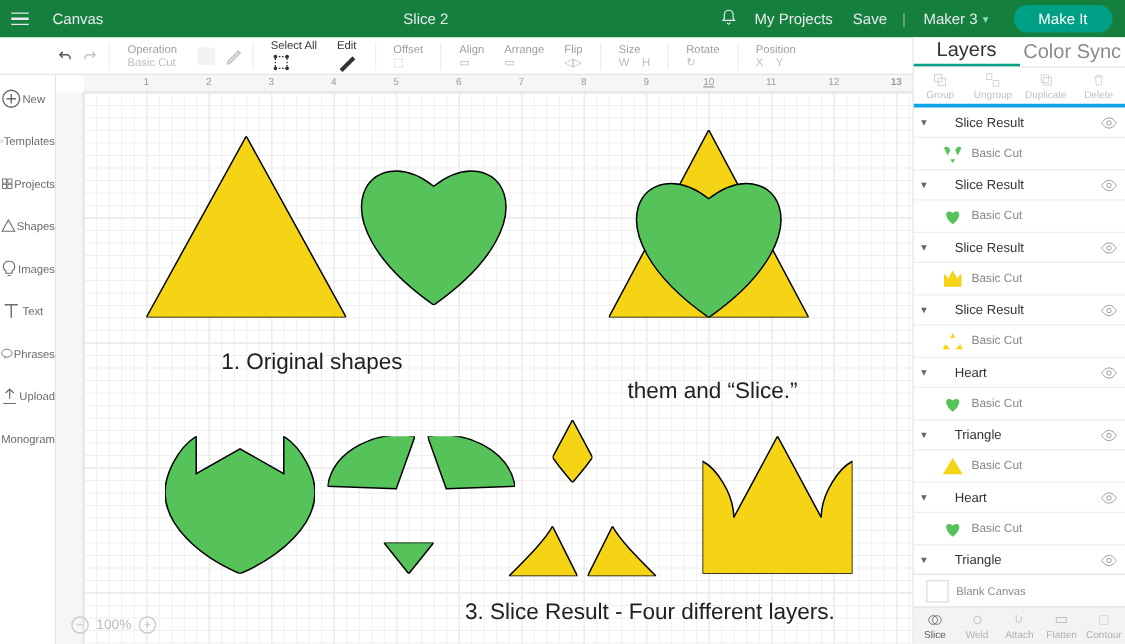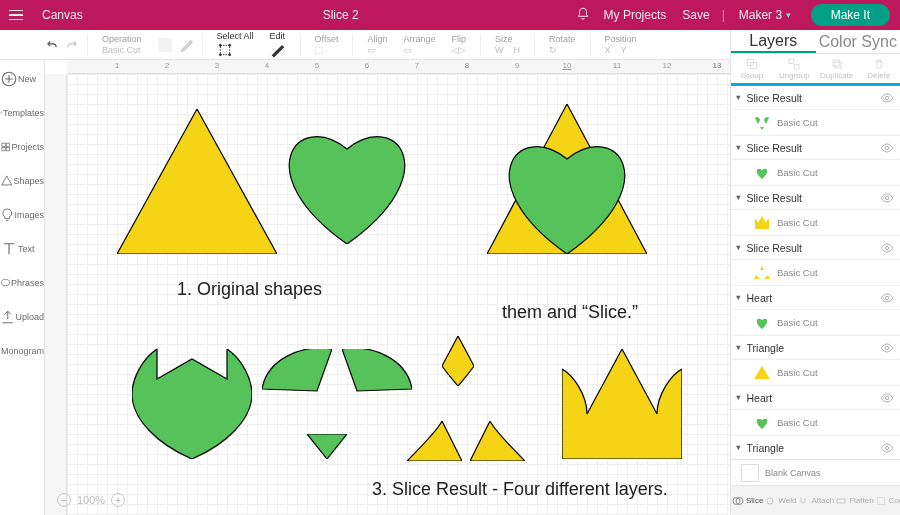--- a/index.html
+++ b/index.html
@@ -1,18 +1,18 @@
 <!DOCTYPE html>
 <html><head>
 <meta charset="utf-8">
 <style>
   *{box-sizing:border-box;margin:0;padding:0;font-family:-apple-system,BlinkMacSystemFont,"Segoe UI",Arial,sans-serif}
   html,body{width:900px;height:515px;overflow:hidden;background:#fff}
   
-  .topbar{height:30px;background:#be185d;color:#e8eaed;display:flex;align-items:center;font-size:12px}
+  .topbar{height:30px;background:#15803d;color:#e8eaed;display:flex;align-items:center;font-size:12px}
   .hamburger{width:32px;display:flex;flex-direction:column;align-items:center;justify-content:center;gap:3px;cursor:pointer}
   .hamburger span{width:14px;height:1.5px;background:#e8eaed}
   .brand{padding:0 10px;font-weight:400}
   .title{flex:0 0 auto;margin-left:230px}
   .tbsp{flex:1}
   .tb-ico{width:26px;text-align:center;font-size:14px;cursor:pointer}
   .tb-link{padding:0 8px;cursor:pointer}
   .tb-pipe{opacity:.5;padding:0 4px}
   .machine{display:flex;align-items:center;gap:4px;padding:0 10px;cursor:pointer}
   .chev-down{font-size:9px;color:#8edcc0}
@@ -47,29 +47,29 @@
 
   
   .rpanel{position:absolute;right:0;top:30px;bottom:0;width:170px;background:#fff;border-left:1px solid #e4e4e4;display:flex;flex-direction:column}
   .rtabs{display:flex;height:24px;border-bottom:1px solid #e4e4e4;font-size:16px}
   .rtab{flex:1;display:flex;align-items:center;justify-content:center;color:#8a8a8a;cursor:pointer}
   .rtab.active{color:#333;border-bottom:2px solid #00a087}
   .ractions{display:flex;height:32px;border-bottom:3px solid #0ea5e9}
   .ract{flex:1;display:flex;flex-direction:column;align-items:center;justify-content:center;font-size:8px;color:#c0c0c0;gap:1px}
   .ract svg{width:14px;height:12px;stroke:#c8c8c8;fill:none;stroke-width:1.2}
   .layers{flex:1;overflow-y:auto}
-  .lhdr{height:24px;display:flex;align-items:center;font-size:10.5px;color:#333;border-bottom:1px solid #eee;padding:0 6px;gap:5px}
+  .lhdr{height:24px;display:flex;align-items:center;font-size:10.5px;color:#333;border-bottom:1px solid #eee;padding:0 6px;gap:22px}
   .lhdr .car{font-size:9px;color:#666;transform:rotate(90deg)}
   .lhdr .eye{margin-left:auto;width:14px;height:14px}
   .litem{height:26px;display:flex;align-items:center;font-size:9.5px;color:#888;padding-left:22px;border-bottom:1px solid #eee;gap:6px}
   .swatch{width:18px;height:15px}
   .bcanvas{height:26px;display:flex;align-items:center;padding-left:10px;font-size:9px;color:#888;border-top:1px solid #e4e4e4;gap:6px}
   .bcanvas .sq{width:18px;height:18px;border:1px solid #ddd;background:#fff}
   .rfoot{height:30px;background:#f3f3f3;display:flex;border-top:1px solid #e4e4e4}
-  .rf{flex:1;display:flex;flex-direction:row;align-items:center;justify-content:center;font-size:8px;color:#b0b0b0;gap:1px}
+  .rf{flex:1;display:flex;flex-direction:column;align-items:center;justify-content:center;font-size:8px;color:#b0b0b0;gap:1px}
   .rf.active{color:#555}
   .rf svg{width:14px;height:12px;stroke:currentColor;fill:none;stroke-width:1.2}
 
   .eye svg{width:14px;height:14px;stroke:#969696;fill:none;stroke-width:1.3}
 </style>
 </head>
 <body>
 
 <div class="topbar">
   <div class="hamburger">

